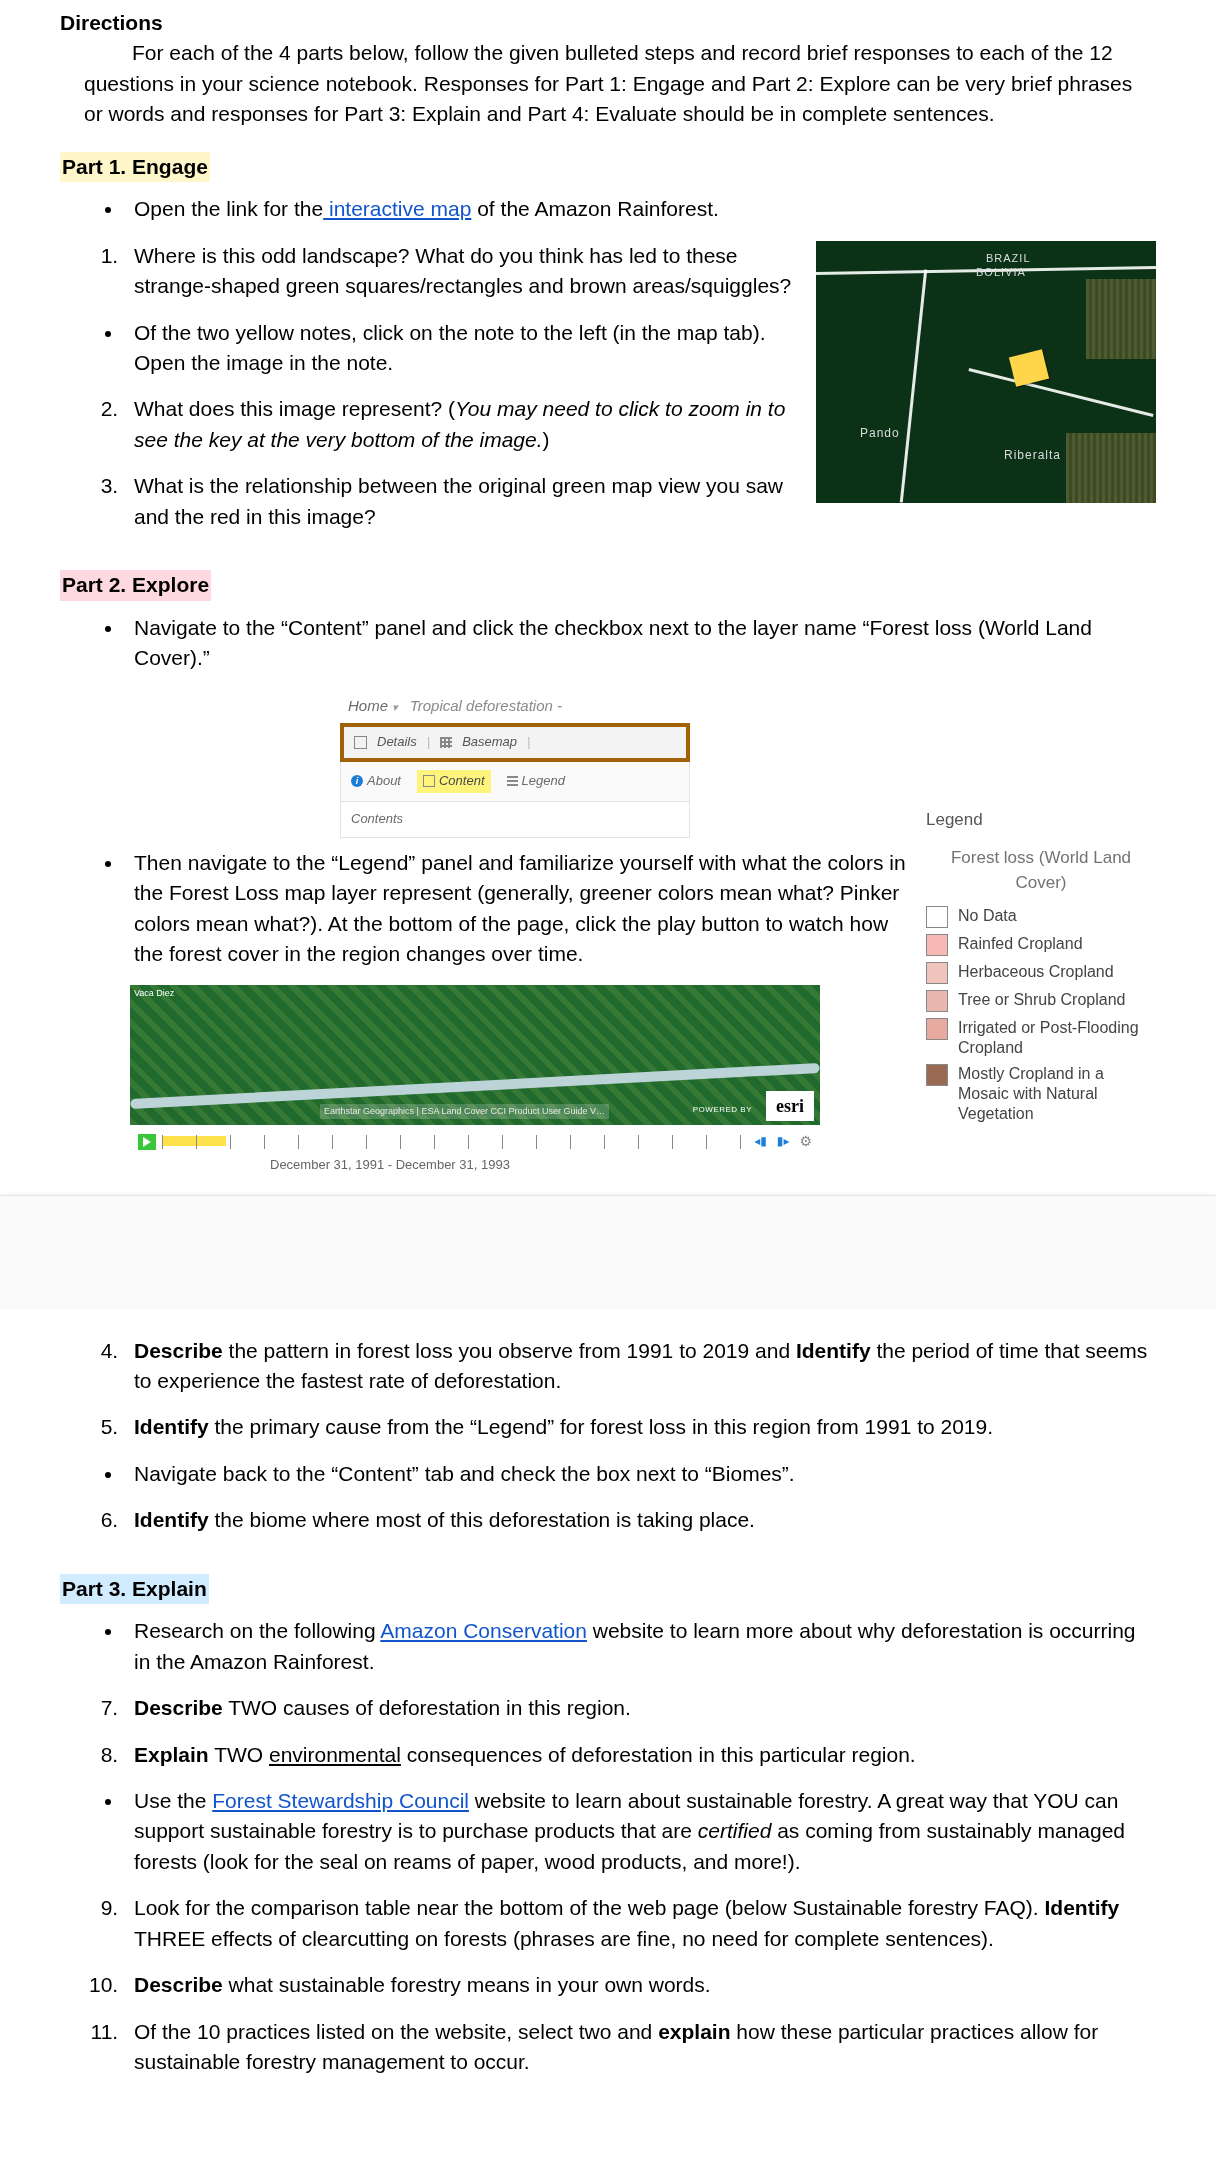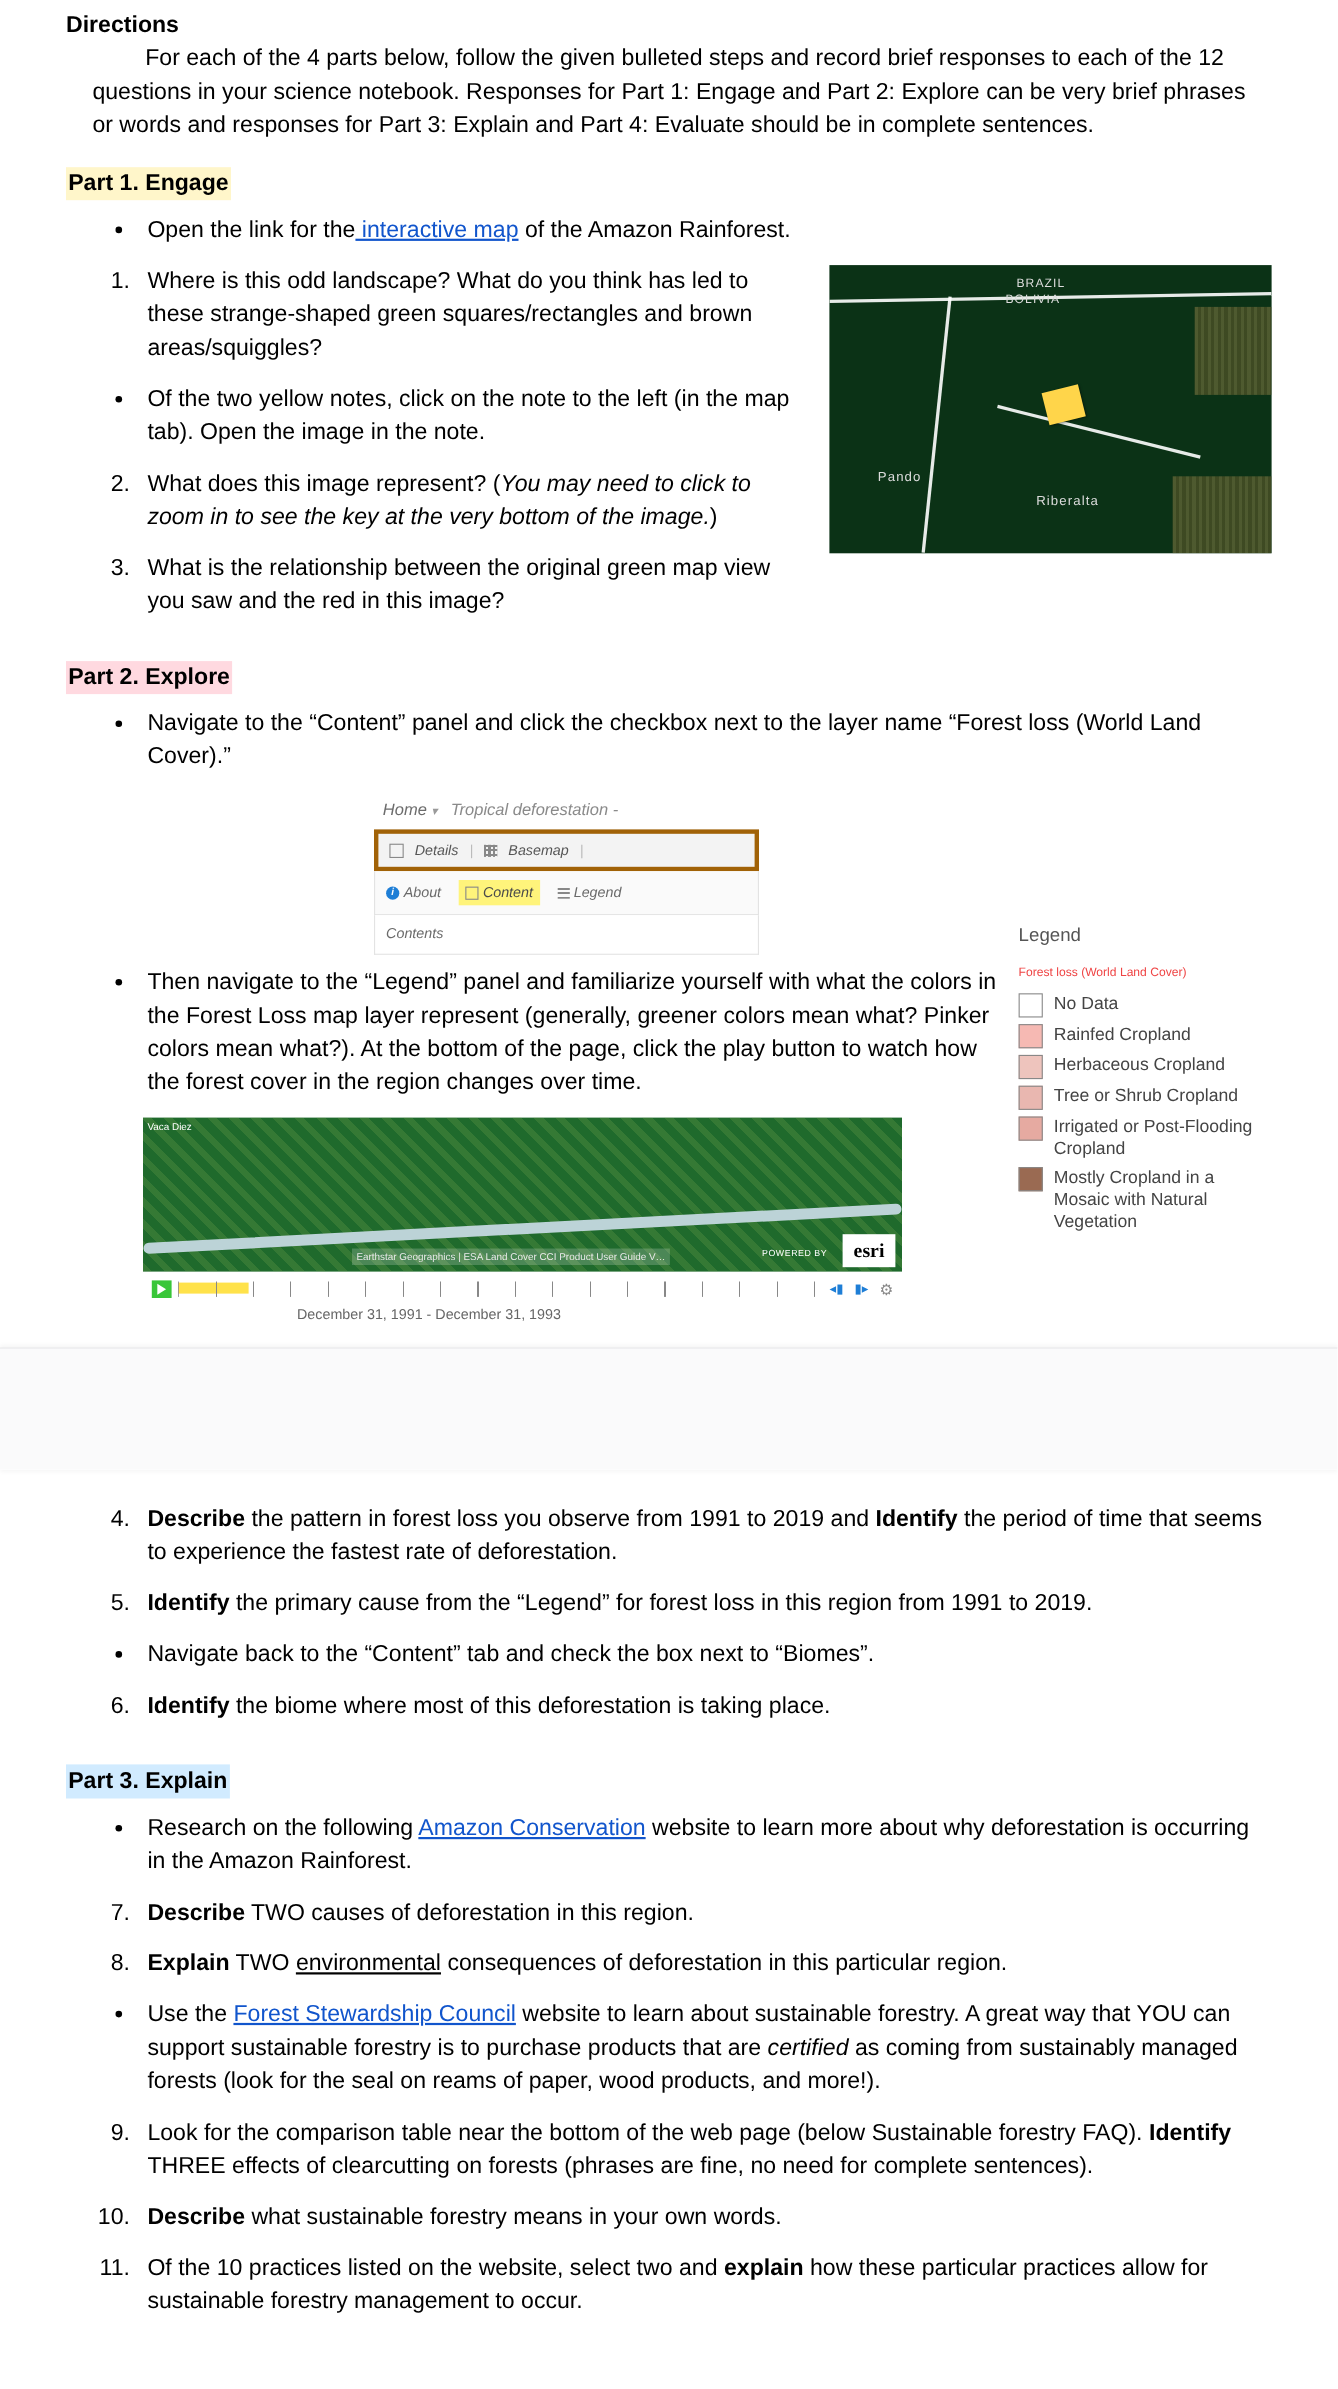--- a/index.html
+++ b/index.html
@@ -55,21 +55,21 @@
     color: #1155cc;
     text-decoration: underline;
   }
   .italic { font-style: italic; }
   .bold { font-weight: bold; }
   .underline { text-decoration: underline; }
 
   
   .map-thumb {
     float: right;
-    width: 402px;
+    width: 340px;
     height: 262px;
     margin: 0 0 10px 18px;
     position: relative;
     background: #0b3216;
     overflow: hidden;
   }
   .map-thumb .country-label {
     position: absolute;
     color: #dcdcdc;
     font-size: 11px;
@@ -164,21 +164,21 @@
 
   
   .legend-block {
     float: right;
     width: 230px;
     margin: -40px 0 10px 18px;
     font-size: 17px;
     color: #444;
   }
   .legend-title { margin-bottom: 14px; color:#555; }
-  .legend-sub { font-weight: normal; margin-bottom: 10px; color:#ef4444; font-size:11px;}
+  .legend-sub { font-weight: normal; margin-bottom: 10px; color:#737373; font-size:17px;text-align:center;}
   .legend-row {
     display: flex;
     align-items: flex-start;
     gap: 10px;
     margin: 6px 0;
     font-size: 16px;
     line-height: 1.25;
   }
   .legend-swatch {
     width: 20px; height: 20px; flex: 0 0 20px;

